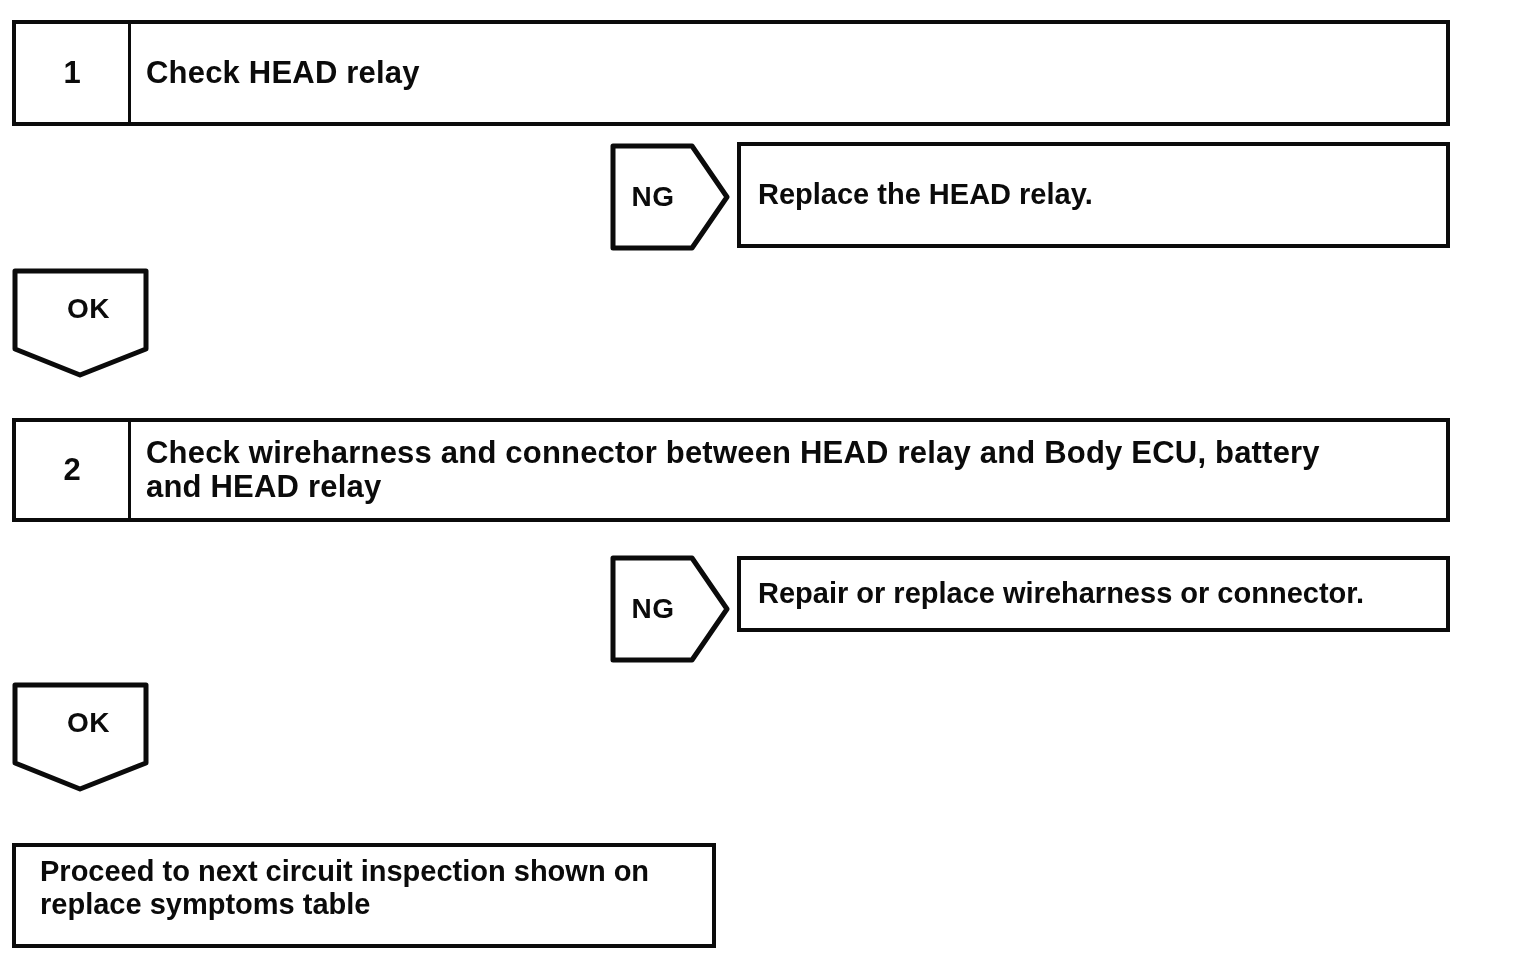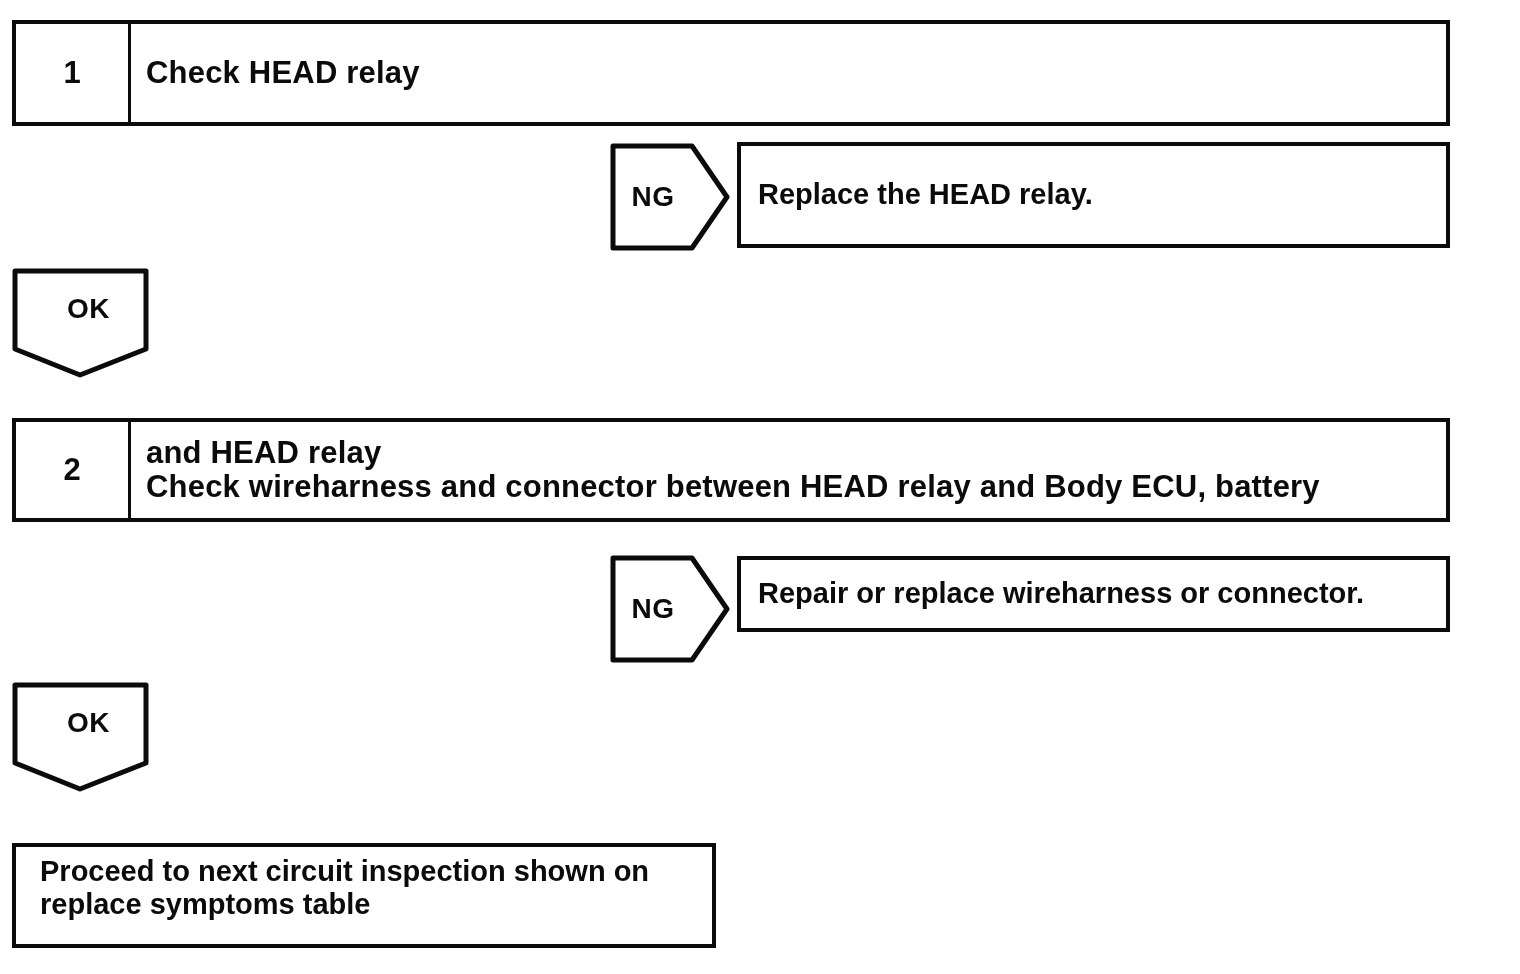--- a/index.html
+++ b/index.html
@@ -146,22 +146,22 @@
       <polygon points="3,3 134,3 134,81 68,107 3,81" fill="#ffffff" stroke="#0b0b0b" stroke-width="5" stroke-linejoin="round"></polygon>
     </svg>
     <span class="label">OK</span>
   </div>
 
   <div class="box step-box" style="top:418px;height:104px;">
     <div class="num-cell">
       <span>2</span>
     </div>
     <div class="step-title">
+      <span class="line">Check wireharness and connector between HEAD relay and Body ECU, battery</span>
       <span class="line">and HEAD relay</span>
-      <span class="line">Check wireharness and connector between HEAD relay and Body ECU, battery</span>
     </div>
   </div>
 
   <div class="connector ng-connector" style="left:610px;top:555px;">
     <svg width="120" height="108" viewBox="0 0 120 108">
       <polygon points="3,3 82,3 117,54 82,105 3,105" fill="#ffffff" stroke="#0b0b0b" stroke-width="5" stroke-linejoin="round"></polygon>
     </svg>
     <span class="label">NG</span>
   </div>
 

